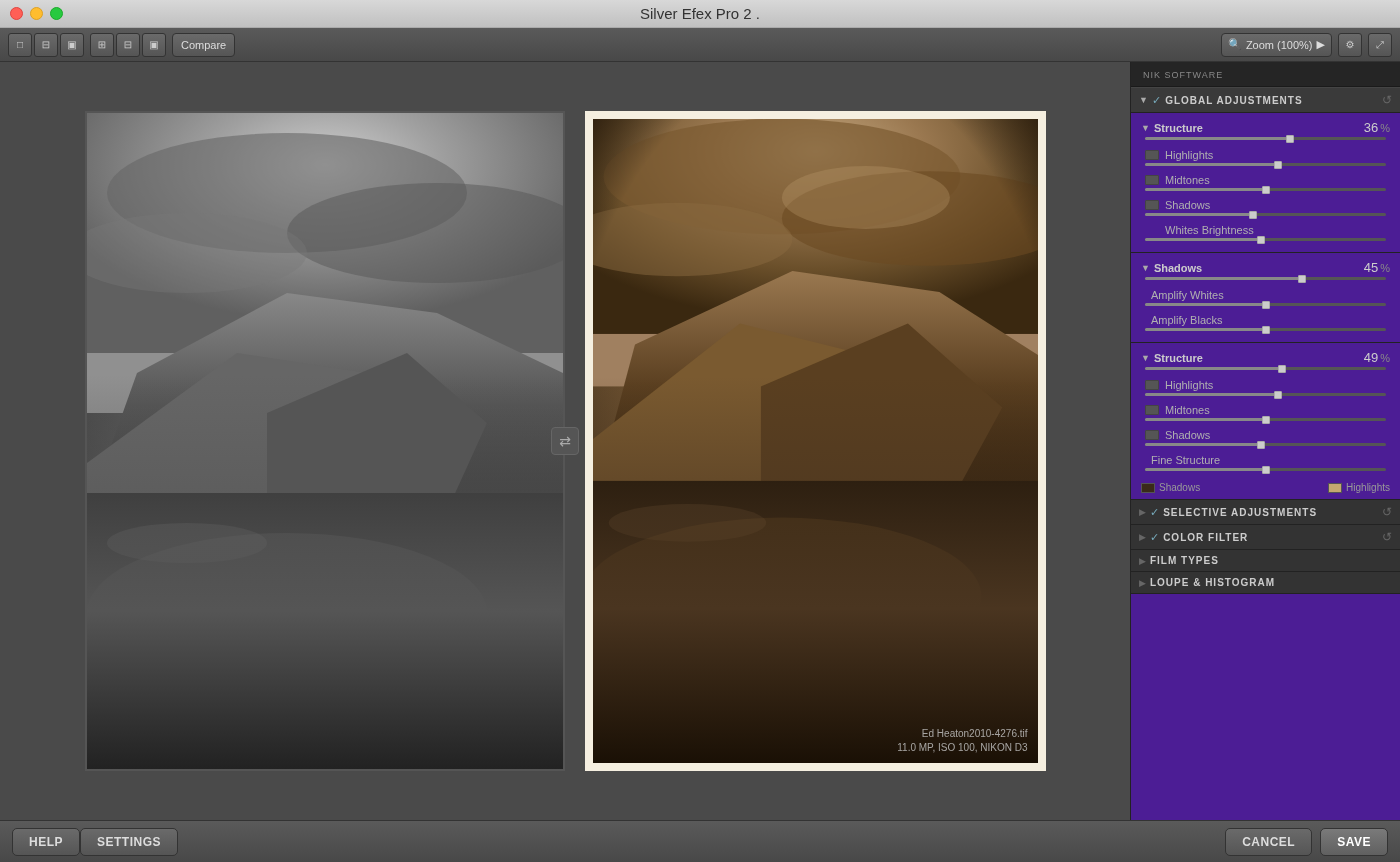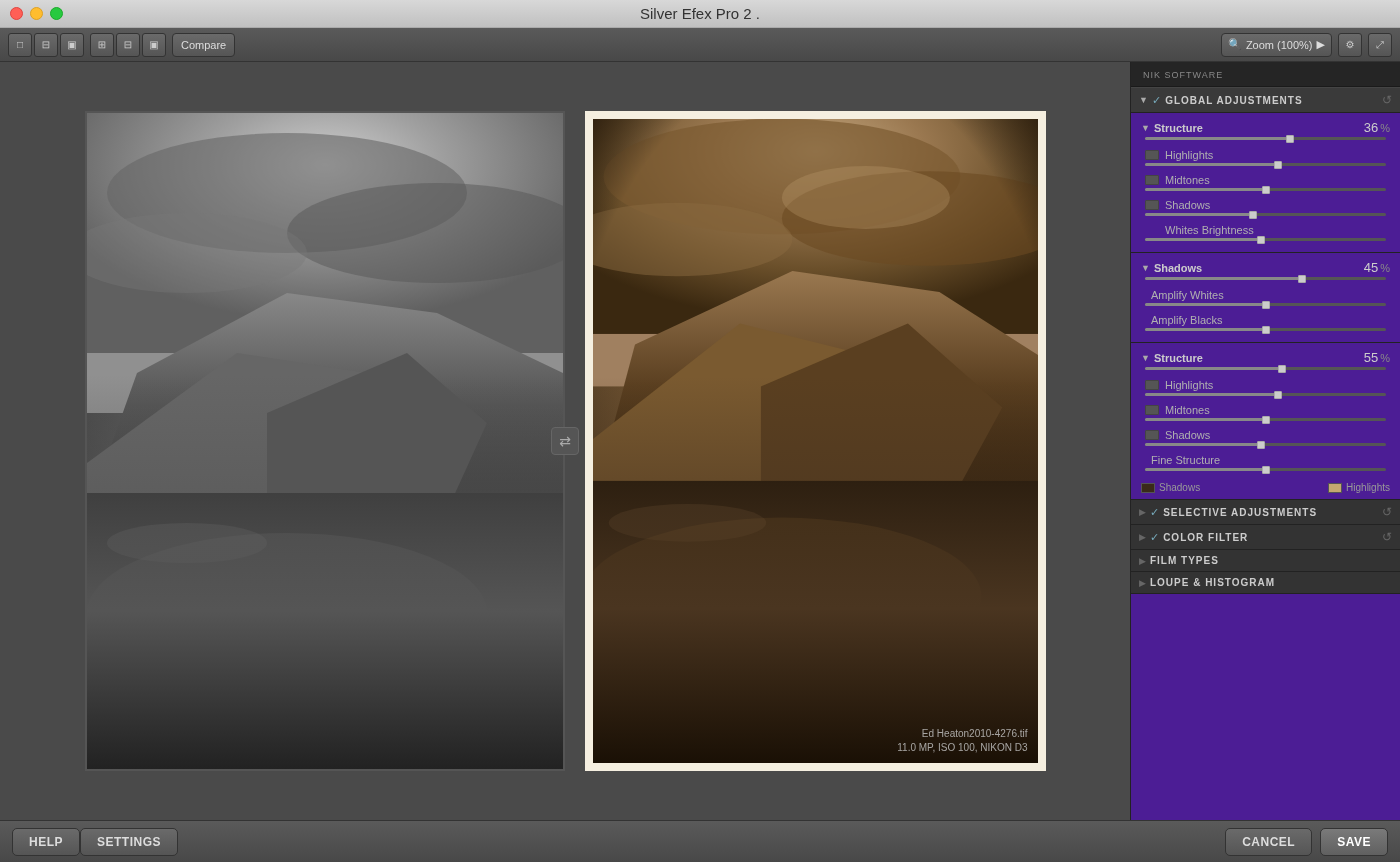--- a/index.html
+++ b/index.html
@@ -681,21 +681,21 @@
             <div class="slider-thumb" style="left:50%;"></div>
           </div>
         </div>
 
       </div>
 
       <div class="adj-section">
         <div class="main-adj-row">
           <span class="section-chevron" style="color:#aaa;font-size:9px;margin-right:4px;">▼</span>
           <span class="main-adj-label">Structure</span>
-          <span class="main-adj-value">55</span>
+          <span class="main-adj-value">49</span>
           <span class="main-adj-pct">%</span>
         </div>
         <div style="padding: 0 14px 2px;">
           <div class="slider-track" style="margin-bottom:6px;">
             <div class="slider-fill" style="width:57%;"></div>
             <div class="slider-thumb" style="left:57%;"></div>
           </div>
         </div>
 
         <div class="slider-row">

